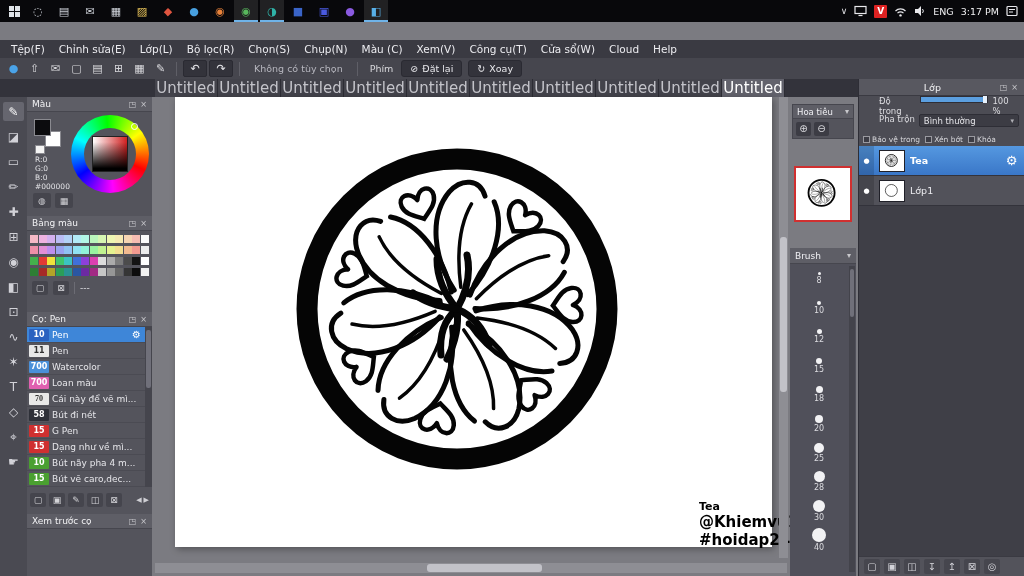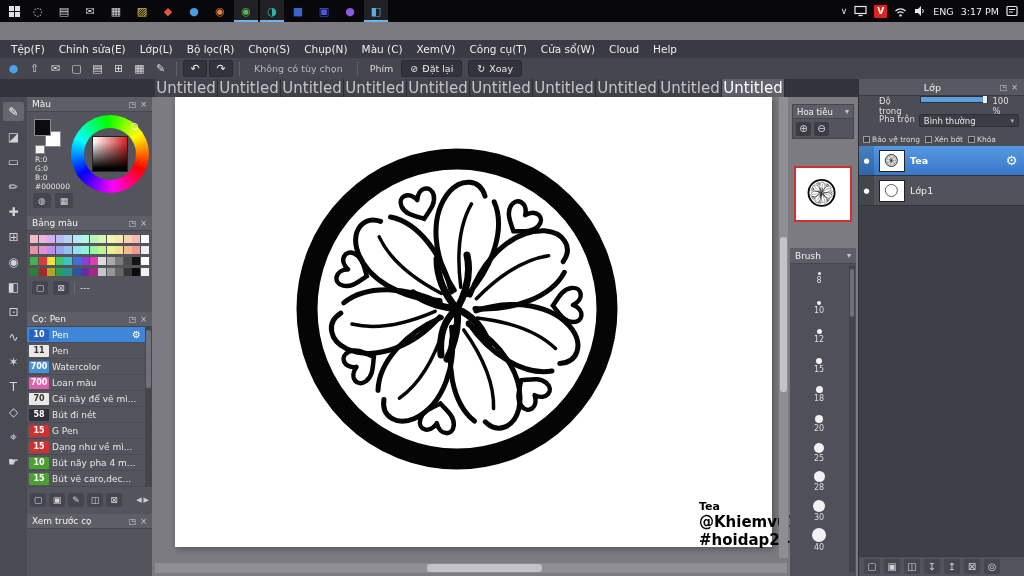--- a/index.html
+++ b/index.html
@@ -743,21 +743,21 @@
 
           </div>
 
           <div class="brow">
             <span class="btag" style="background: rgb(224, 96, 176); color: rgb(255, 255, 255);">700</span>
             <span class="bname">Loan màu</span>
 
           </div>
 
           <div class="brow">
-            <span class="btag" style="background: rgb(232, 232, 232); color: rgb(51, 51, 51);">70</span>
+            <span class="btag" style="background: rgb(232, 232, 232); color: rgb(51, 51, 51); font-family: Liberation Serif, serif;">70</span>
             <span class="bname">Cái này để vẽ mì...</span>
 
           </div>
 
           <div class="brow">
             <span class="btag" style="background: rgb(46, 48, 56); color: rgb(255, 255, 255);">58</span>
             <span class="bname">Bút đi nét</span>
 
           </div>
 

